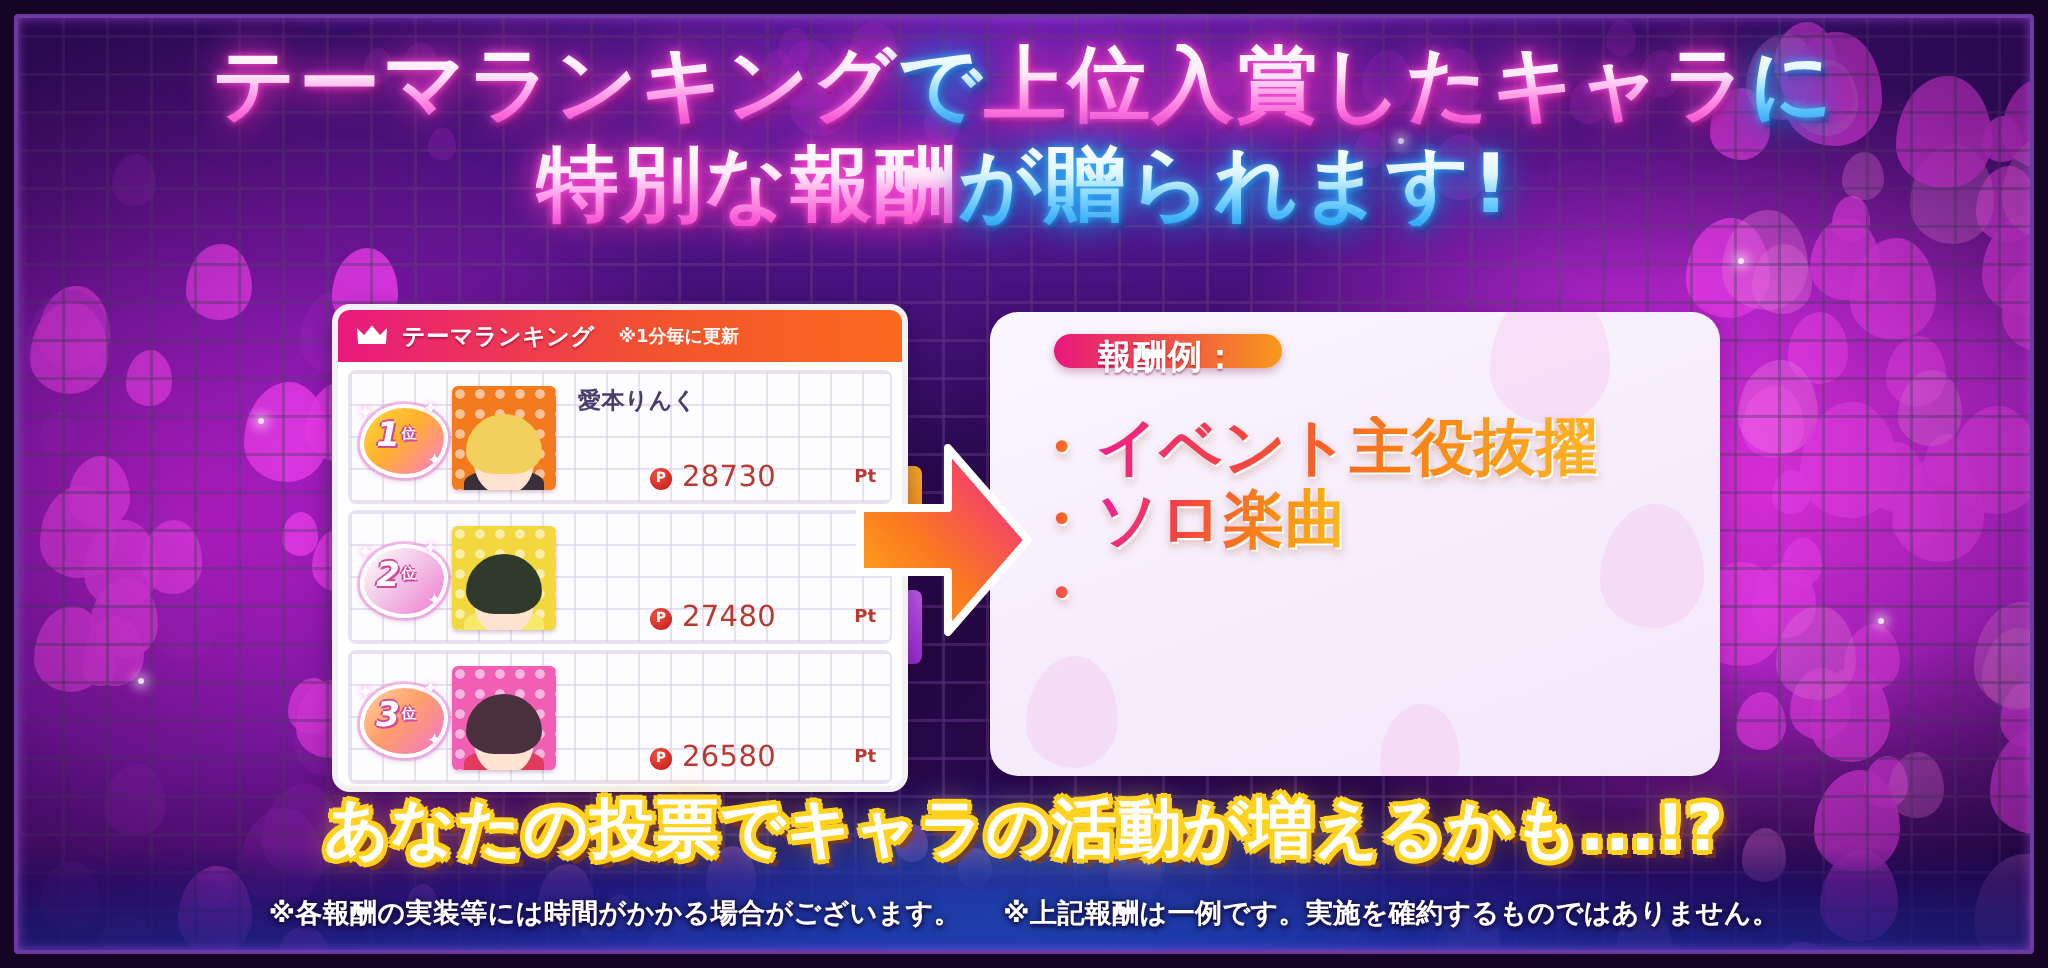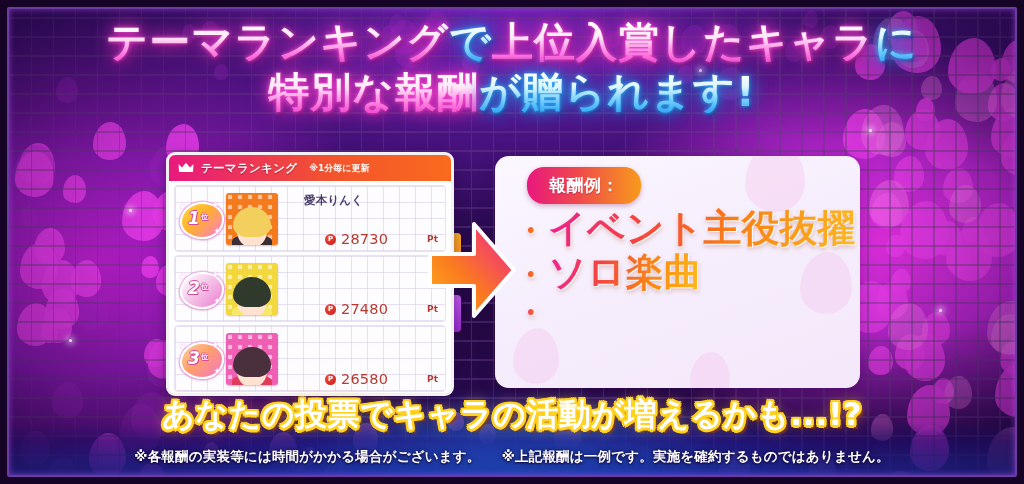--- a/index.html
+++ b/index.html
@@ -119,21 +119,21 @@
      background-size:10px 10px;}
   .thumb .face{position:absolute;left:50%;bottom:-2px;transform:translateX(-50%);
      width:30px;height:36px;border-radius:48% 48% 45% 45%/55% 55% 45% 45%;background:#ffe2cf;}
   .thumb .hair{position:absolute;left:50%;bottom:8px;transform:translateX(-50%);
      width:38px;height:30px;border-radius:50% 50% 38% 38%/62% 62% 38% 38%;}
   .thumb .body{position:absolute;left:50%;bottom:-6px;transform:translateX(-50%);
      width:40px;height:16px;border-radius:40% 40% 0 0;}
   .thumb .eye{position:absolute;width:5px;height:6px;border-radius:50%;background:#6b3a55;bottom:18px;}
   .thumb .eye.l{left:11px;} .thumb .eye.r{right:11px;}
 
-  .rname{flex:1 1 auto;padding-left:26px;align-self:flex-start;margin-top:7px;
+  .rname{flex:1 1 auto;padding-left:11px;align-self:flex-start;margin-top:7px;
      font-size:11.5px;font-weight:bold;color:#4a3d6b;letter-spacing:.2px;}
   .rpts{position:absolute;right:7px;bottom:4px;display:flex;align-items:center;gap:5px;}
   .pcoin{width:11px;height:11px;border-radius:50%;
      background:radial-gradient(circle at 35% 30%,#f0503c,#c4181a);
      display:flex;align-items:center;justify-content:center;
      color:#fff;font-size:7px;font-weight:bold;line-height:1;}
   .ptval{font-size:14.5px;font-weight:normal;color:#b73a2e;letter-spacing:.2px;}
   .ptunit{font-size:9px;font-weight:bold;color:#b73a2e;margin-left:-2px;padding-left:36px;}
 
   
@@ -145,30 +145,30 @@
   
   .arrow{position:absolute;left:428px;top:218px;width:88px;height:104px;z-index:23;}
 
   
   .reward{position:absolute;left:495px;top:156px;width:365px;height:232px;z-index:22;
      border-radius:14px;
      background:linear-gradient(160deg,#fbf7ff 0%,#f6eefc 45%,#f3e8fa 100%);
      box-shadow:0 3px 16px rgba(50,0,70,.35);overflow:hidden;}
   .reward .rp{position:absolute;border-radius:54% 46% 48% 52%/62% 58% 42% 38%;
      background:#f7c9f0;opacity:.45;}
-  .rw-badge{position:absolute;left:32px;top:11px;height:37px;padding:0 22px;
-     display:flex;align-items:center;border-radius:17px;
+  .rw-badge{position:absolute;left:32px;top:11px;height:17px;padding:0 22px;
+     display:flex;align-items:flex-start;border-radius:17px;
      background:linear-gradient(90deg,#e8187f 0%,#ef4a4a 45%,#f89a1c 100%);
      box-shadow:0 2px 5px rgba(120,0,70,.3);}
   .rw-badge span{color:#fff;font-size:17px;font-weight:bold;letter-spacing:.5px;
      text-shadow:0 1px 1px rgba(120,0,50,.45);}
   .rw-list{position:absolute;left:20px;top:52px;right:10px;}
   .rw-item{display:flex;align-items:baseline;gap:2px;margin-bottom:3px;line-height:1.08;}
   .rw-dot{font-size:31px;font-weight:bold;}
-  .rw-txt{font-size:38px;font-weight:bold;letter-spacing:0px;white-space:nowrap;}
+  .rw-txt{font-size:31px;font-weight:bold;letter-spacing:0px;white-space:nowrap;}
   .g1 .rw-dot,.g1 .rw-txt{background:linear-gradient(100deg,#ef1f8e 0%,#f4453f 30%,#f98214 62%,#fdb822 100%);
      -webkit-background-clip:text;background-clip:text;color:transparent;
      filter:drop-shadow(1px 1px 0 rgba(255,255,255,.95)) drop-shadow(0 2px 2px rgba(160,60,20,.25));}
   .g2 .rw-dot,.g2 .rw-txt{background:linear-gradient(100deg,#f0209a 0%,#f4453f 35%,#fa8c12 70%,#fdbe1e 100%);
      -webkit-background-clip:text;background-clip:text;color:transparent;
      filter:drop-shadow(1px 1px 0 rgba(255,255,255,.95)) drop-shadow(0 2px 2px rgba(160,60,20,.25));}
   .g3 .rw-dot,.g3 .rw-txt{background:linear-gradient(100deg,#e8189c 0%,#ef3a72 32%,#f6701f 68%,#fb9a18 100%);
      -webkit-background-clip:text;background-clip:text;color:transparent;
      filter:drop-shadow(1px 1px 0 rgba(255,255,255,.95)) drop-shadow(0 2px 2px rgba(160,60,20,.25));}
 

